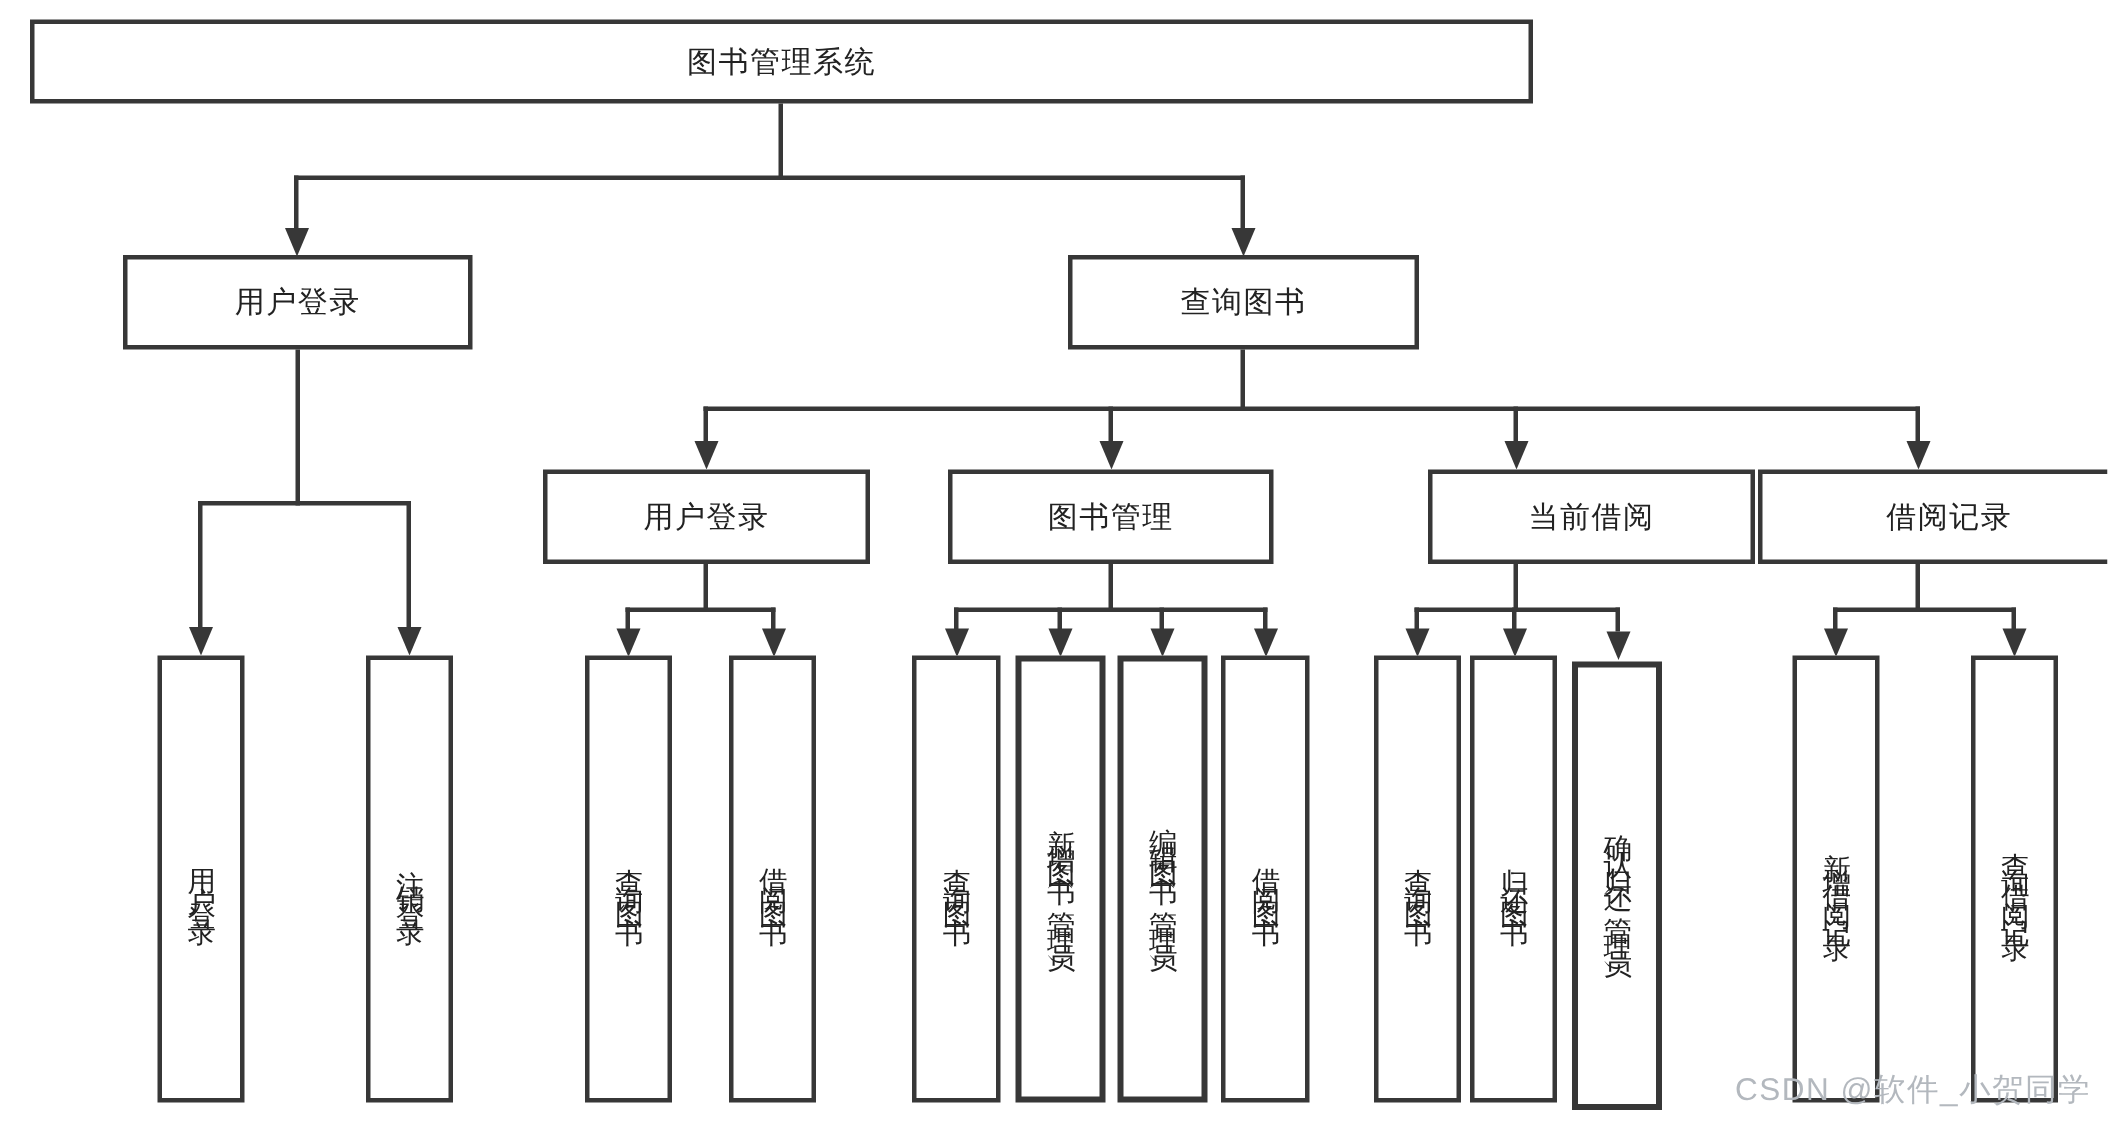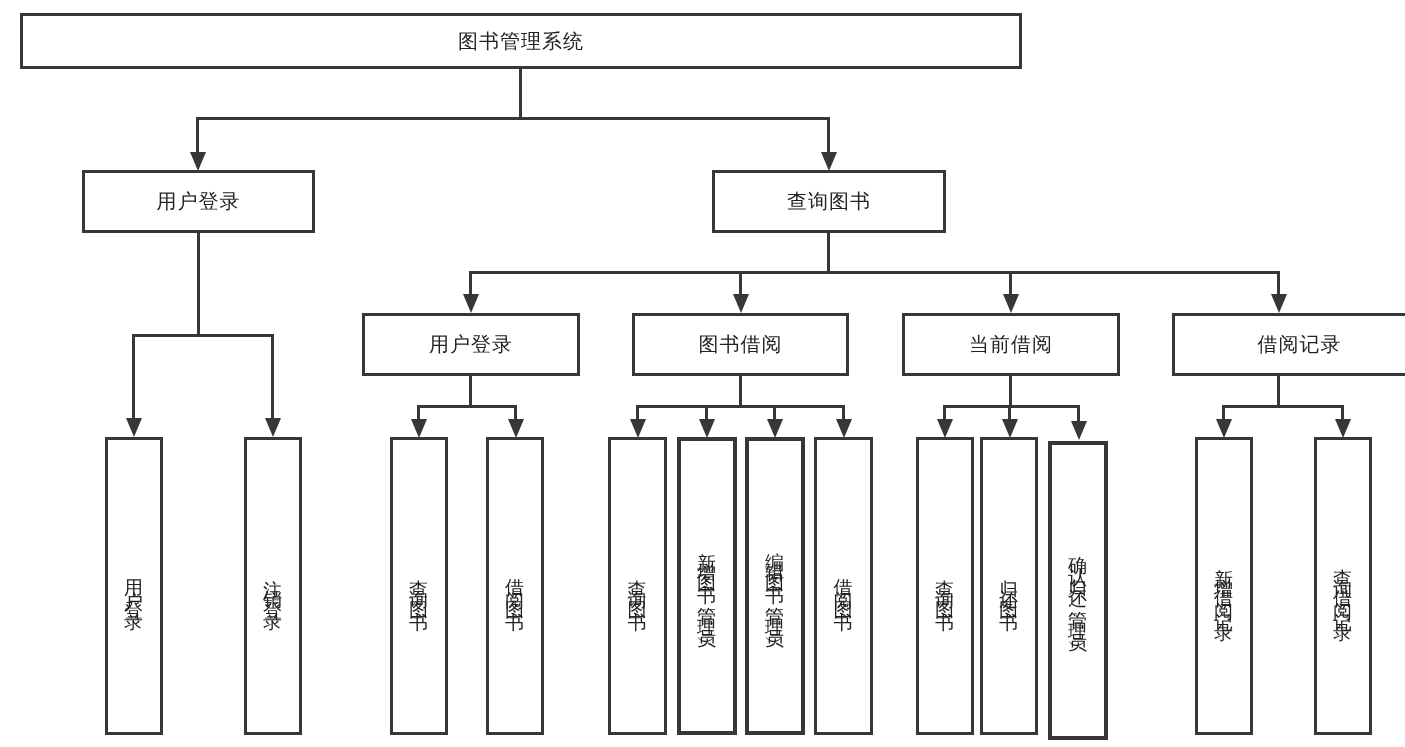--- a/index.html
+++ b/index.html
@@ -94,23 +94,23 @@
   <div class="arrow" style="left:733px;top:294px"></div>
   <div class="line" style="left:1009px;top:271px;width:3px;height:25px"></div>
   <div class="arrow" style="left:1003px;top:294px"></div>
   <div class="line" style="left:1277px;top:271px;width:3px;height:25px"></div>
   <div class="arrow" style="left:1271px;top:294px"></div>
 
   <div class="node h" style="left:362px;top:313px;width:218px;height:63px">
     <span class="lbl">用户登录</span>
   </div>
   <div class="node h" style="left:632px;top:313px;width:217px;height:63px">
-    <span class="lbl">图书借阅</span>
+    <span class="lbl">图书管理</span>
   </div>
-  <div class="node h" style="left:902px;top:313px;width:218px;height:63px">
+  <div class="node h" style="left:952px;top:313px;width:218px;height:63px">
     <span class="lbl">当前借阅</span>
   </div>
   <div class="node h" style="left:1172px;top:313px;width:255px;height:63px">
     <span class="lbl">借阅记录</span>
   </div>
 
   <div class="line" style="left:469px;top:376px;width:3px;height:32px"></div>
   <div class="line" style="left:417px;top:405px;width:100px;height:3px"></div>
   <div class="line" style="left:417px;top:405px;width:3px;height:16px"></div>
   <div class="arrow" style="left:411px;top:419px"></div>
@@ -181,14 +181,15 @@
     <span class="lbl">确认归还（管理员）</span>
   </div>
 
   <div class="node vert" style="left:1195px;top:437px;width:58px;height:298px">
     <span class="lbl">新增借阅记录</span>
   </div>
   <div class="node vert" style="left:1314px;top:437px;width:58px;height:298px">
     <span class="lbl">查询借阅记录</span>
   </div>
 
+  <div class="watermark">CSDN @软件_小贺同学</div>
 
 </div>
 
 </body></html>

